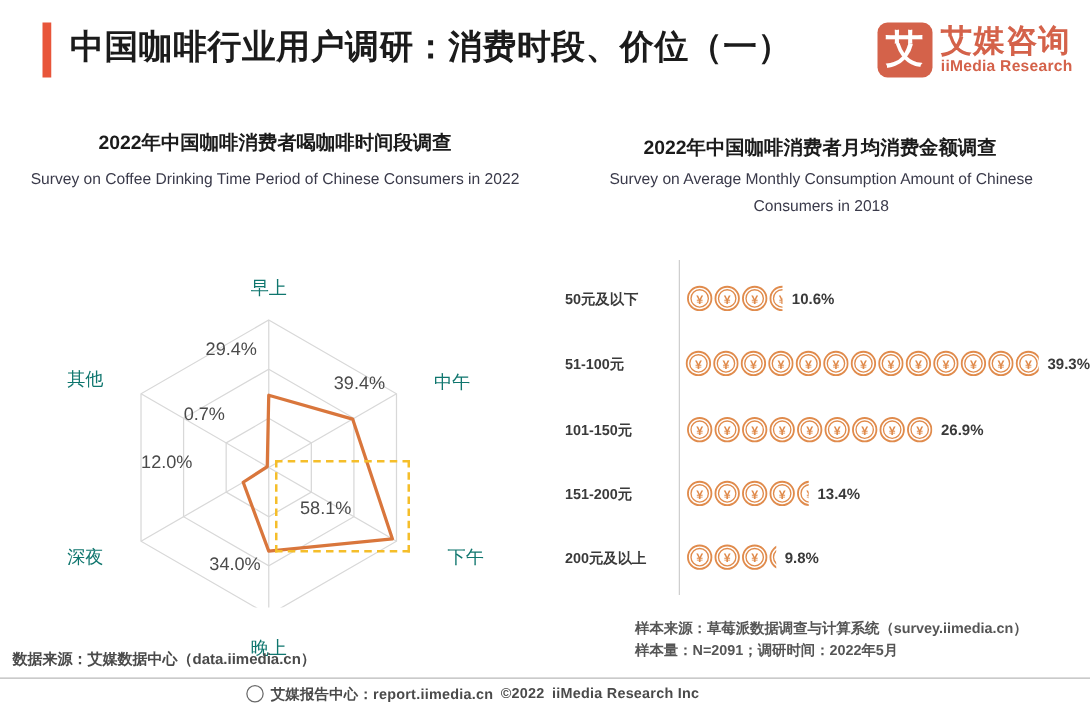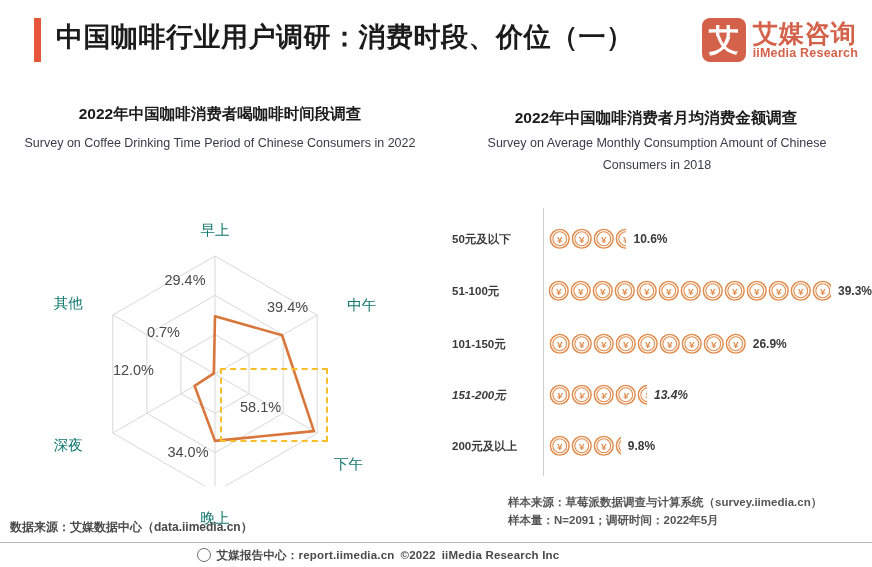--- a/index.html
+++ b/index.html
@@ -248,21 +248,21 @@
         <line x1="155" y1="178" x2="155" y2="296" stroke="#d8d8d8" stroke-width="1"></line>
         <line x1="155" y1="178" x2="52.80900235343623" y2="237" stroke="#d8d8d8" stroke-width="1"></line>
         <line x1="155" y1="178" x2="52.80900235343624" y2="118.99999999999999" stroke="#d8d8d8" stroke-width="1"></line>
       </g>
     <polygon id="radar-series" fill="none" stroke="#d9763c" stroke-width="2.6" stroke-linejoin="round" points="155,120.18 222.1054217879102,139.25666666666666 253.9549493877559,235.13166666666666 155,244.86666666666667 134.56180047068725,189.8 153.80777169412343,177.31166666666667"></polygon>
   </svg>
   <div id="radar-highlight"></div>
   <div id="radar-axis-labels">
       <div class="radar-axis-label" style="left: 155px; top: 25px; transform: translateX(-50%);">早上</div>
       <div class="radar-axis-label" style="left: 287.191px; top: 100px;">中午</div>
-      <div class="radar-axis-label" style="left: 274px; top: 240px; margin-top: 19px;">下午</div>
+      <div class="radar-axis-label" style="left: 298px; top: 240px;">下午</div>
       <div class="radar-axis-label" style="left: 155px; top: 313px; transform: translateX(-50%);">晚上</div>
       <div class="radar-axis-label" style="left: 22.809px; top: 240px; transform: translateX(-100%);">深夜</div>
       <div class="radar-axis-label" style="left: 22.809px; top: 98px; transform: translateX(-100%);">其他</div>
     </div>
   <div id="radar-value-labels">
       <div class="radar-value-label" style="left: 125px; top: 76px; transform: translateX(-50%);">29.4%</div>
       <div class="radar-value-label" style="left: 207px; top: 103px;">39.4%</div>
       <div class="radar-value-label" style="left: 180px; top: 203px;">58.1%</div>
       <div class="radar-value-label" style="left: 128px; top: 248px; transform: translateX(-50%);">34.0%</div>
       <div class="radar-value-label" style="left: 94px; top: 166px; transform: translateX(-100%);">12.0%</div>
@@ -414,21 +414,21 @@
             <text x="11" y="15.3" text-anchor="middle" font-size="10.2" font-weight="bold" font-family="Liberation Sans, sans-serif" fill="#e08b4c">¥</text>
           </svg>
           <svg class="coin" width="21.5" height="21.5" viewBox="0 0 22 22">
             <circle cx="11" cy="11" r="9.6" fill="none" stroke="#e08b4c" stroke-width="1.5"></circle>
             <circle cx="11" cy="11" r="7.1" fill="none" stroke="#e08b4c" stroke-width="1.1"></circle>
             <text x="11" y="15.3" text-anchor="middle" font-size="10.2" font-weight="bold" font-family="Liberation Sans, sans-serif" fill="#e08b4c">¥</text>
           </svg>
         </div>
         <div class="picto-pct">26.9%</div>
       </div>
-      <div class="picto-row" style="top: 182px; font-style: italic;">
+      <div class="picto-row" style="top: 182px;">
         <div class="picto-label">151-200元</div>
         <div class="picto-coins" style="width: 98.03px;">
           <svg class="coin" width="21.5" height="21.5" viewBox="0 0 22 22">
             <circle cx="11" cy="11" r="9.6" fill="none" stroke="#e08b4c" stroke-width="1.5"></circle>
             <circle cx="11" cy="11" r="7.1" fill="none" stroke="#e08b4c" stroke-width="1.1"></circle>
             <text x="11" y="15.3" text-anchor="middle" font-size="10.2" font-weight="bold" font-family="Liberation Sans, sans-serif" fill="#e08b4c">¥</text>
           </svg>
           <svg class="coin" width="21.5" height="21.5" viewBox="0 0 22 22">
             <circle cx="11" cy="11" r="9.6" fill="none" stroke="#e08b4c" stroke-width="1.5"></circle>
             <circle cx="11" cy="11" r="7.1" fill="none" stroke="#e08b4c" stroke-width="1.1"></circle>

